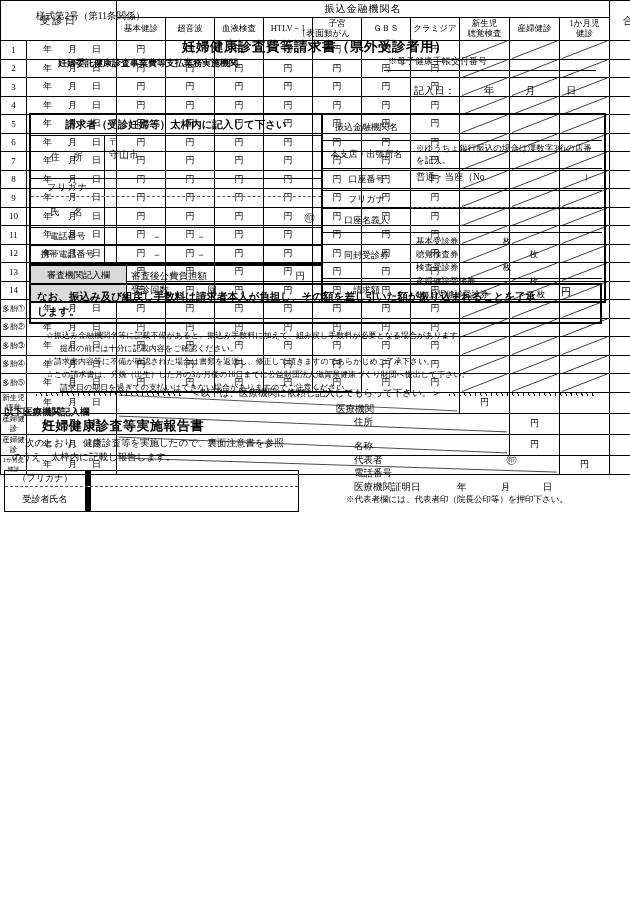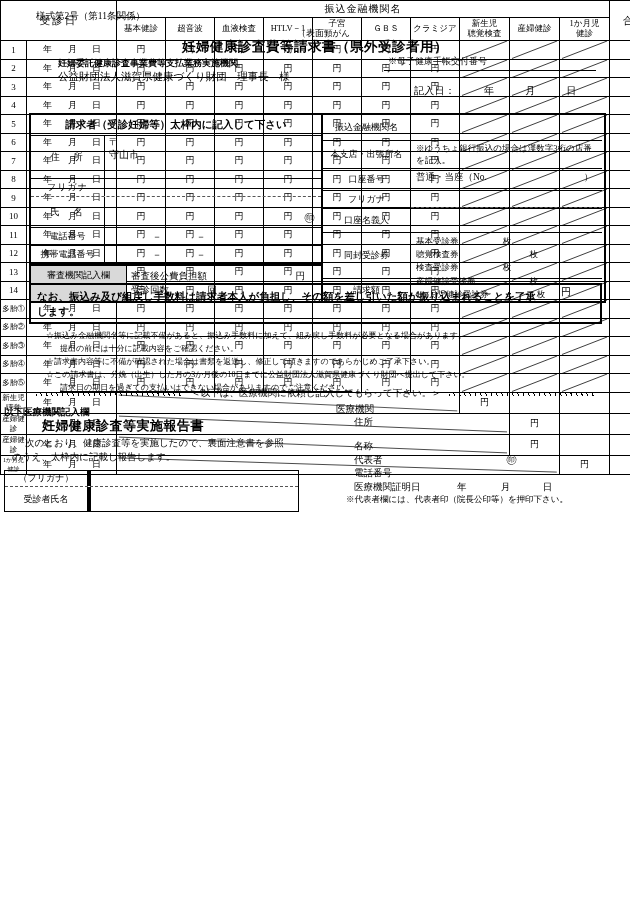--- a/index.html
+++ b/index.html
@@ -122,21 +122,21 @@
   #inst .i-tel{padding-left:18px;margin-bottom:4px;}
   #inst .i-cert{padding-left:18px;margin-bottom:3px;}
   #inst .i-cert .y{margin-left:34px;}
   #inst .i-cert .m{margin-left:32px;}
   #inst .i-cert .d{margin-left:30px;}
   #inst .i-note{font-size:8.5px;padding-left:10px;}
 
   
   #pat{left:4px;top:470px;width:295px;border:1px solid #000;box-sizing:border-box;}
   #pat .prow{display:flex;}
-  #pat .plbl{width:86px;box-sizing:border-box;border-right:4px solid #000000;
+  #pat .plbl{width:86px;box-sizing:border-box;border-right:6px solid #000000;
     text-align:center;font-size:9px;display:flex;align-items:center;justify-content:center;}
   #pat .pval{flex:1;}
   #pat .p1{height:15px;border-bottom:1px dashed #555;}
   #pat .p2{height:24px;}
 
   
   #grid{left:4px;top:513px;width:622px;border-collapse:collapse;
     border:1.6px solid #000;table-layout:fixed;}
   #grid td,#grid th{border:1px solid #000;font-weight:normal;padding:0;
     font-size:8.5px;text-align:center;vertical-align:middle;}
@@ -163,21 +163,20 @@
 </style>
 </head>
 <body>
 
 <div class="page">
 
   <div class="abs" id="form-code">様式第2号（第11条関係）</div>
   <div class="abs" id="omote">（表面）</div>
   <div class="abs" id="main-title">妊婦健康診査費等請求書（県外受診者用）</div>
   <div class="abs" id="org-line1">妊婦委託健康診査事業費等支払業務実施機関</div>
-  <div class="abs" id="org-line2">公益財団法人滋賀県健康づくり財団　理事長　様</div>
 
   <div class="abs" id="mch-box">
     <div id="mch-label">※母子健康手帳交付番号</div>
     <div id="mch-rule"></div>
   </div>
 
   <div class="abs" id="entry-date">
     <span>記入日：</span>
     <span class="ed-y">年</span>
     <span class="ed-m">月</span>

